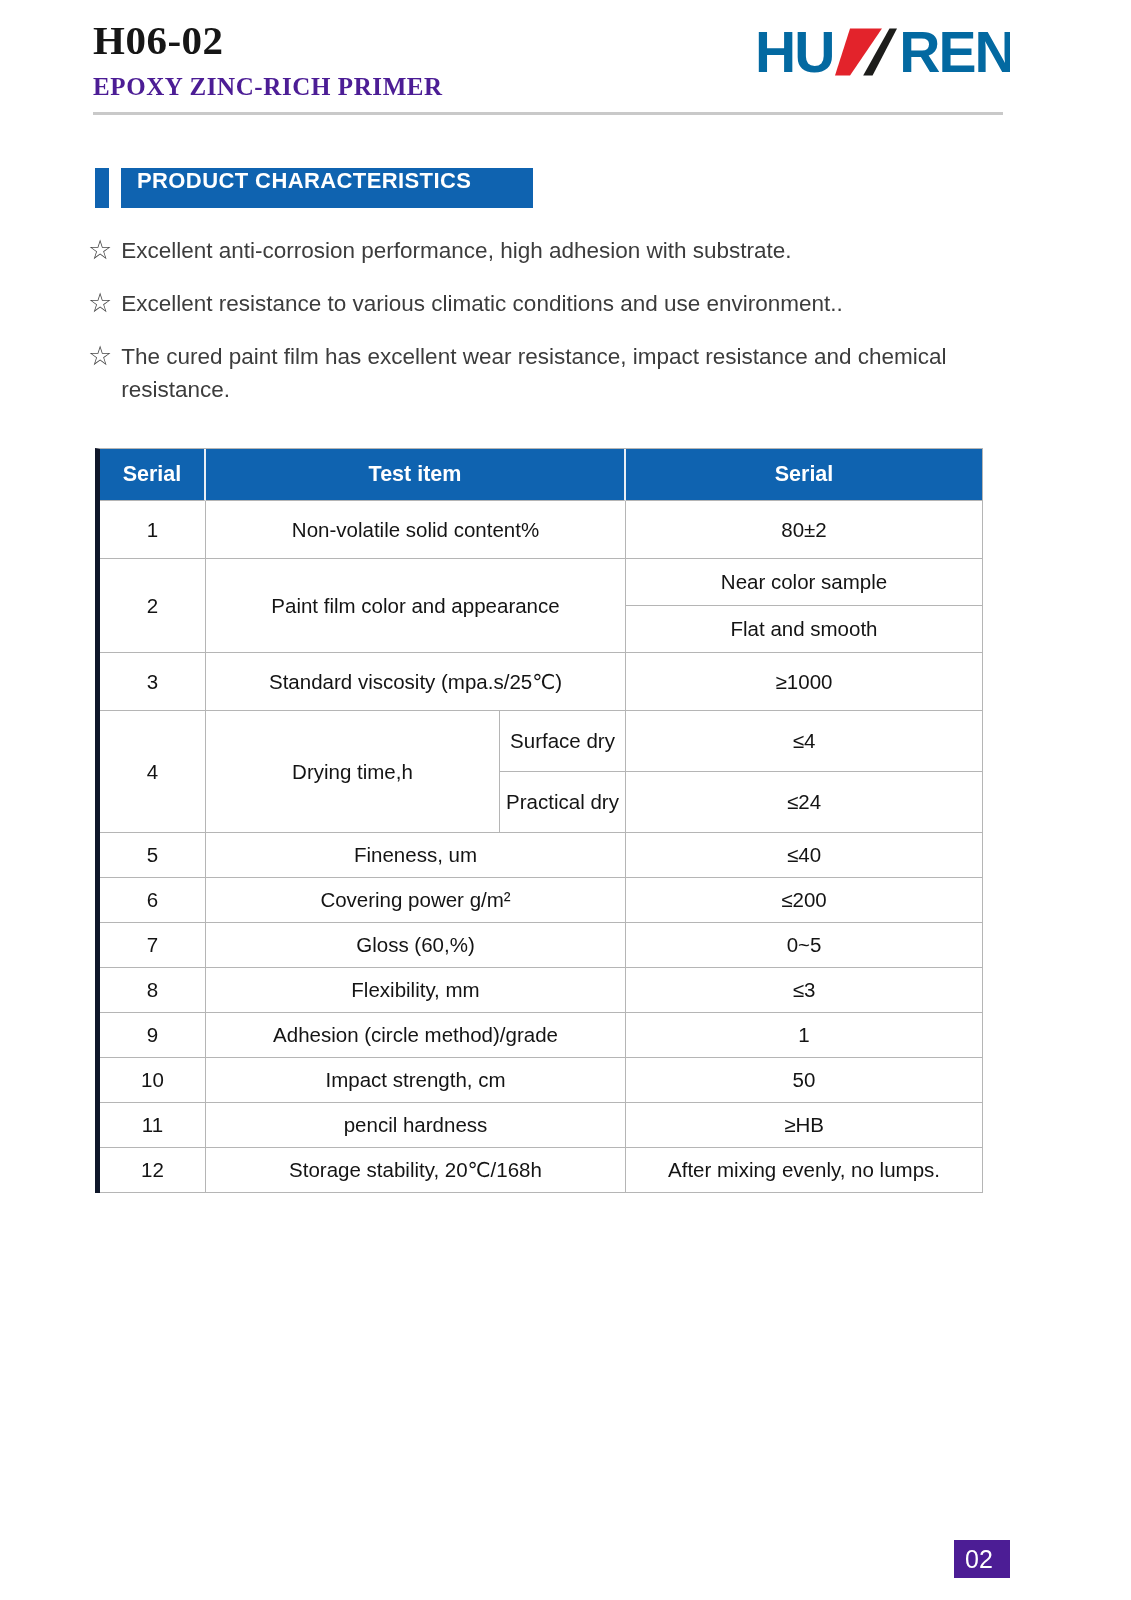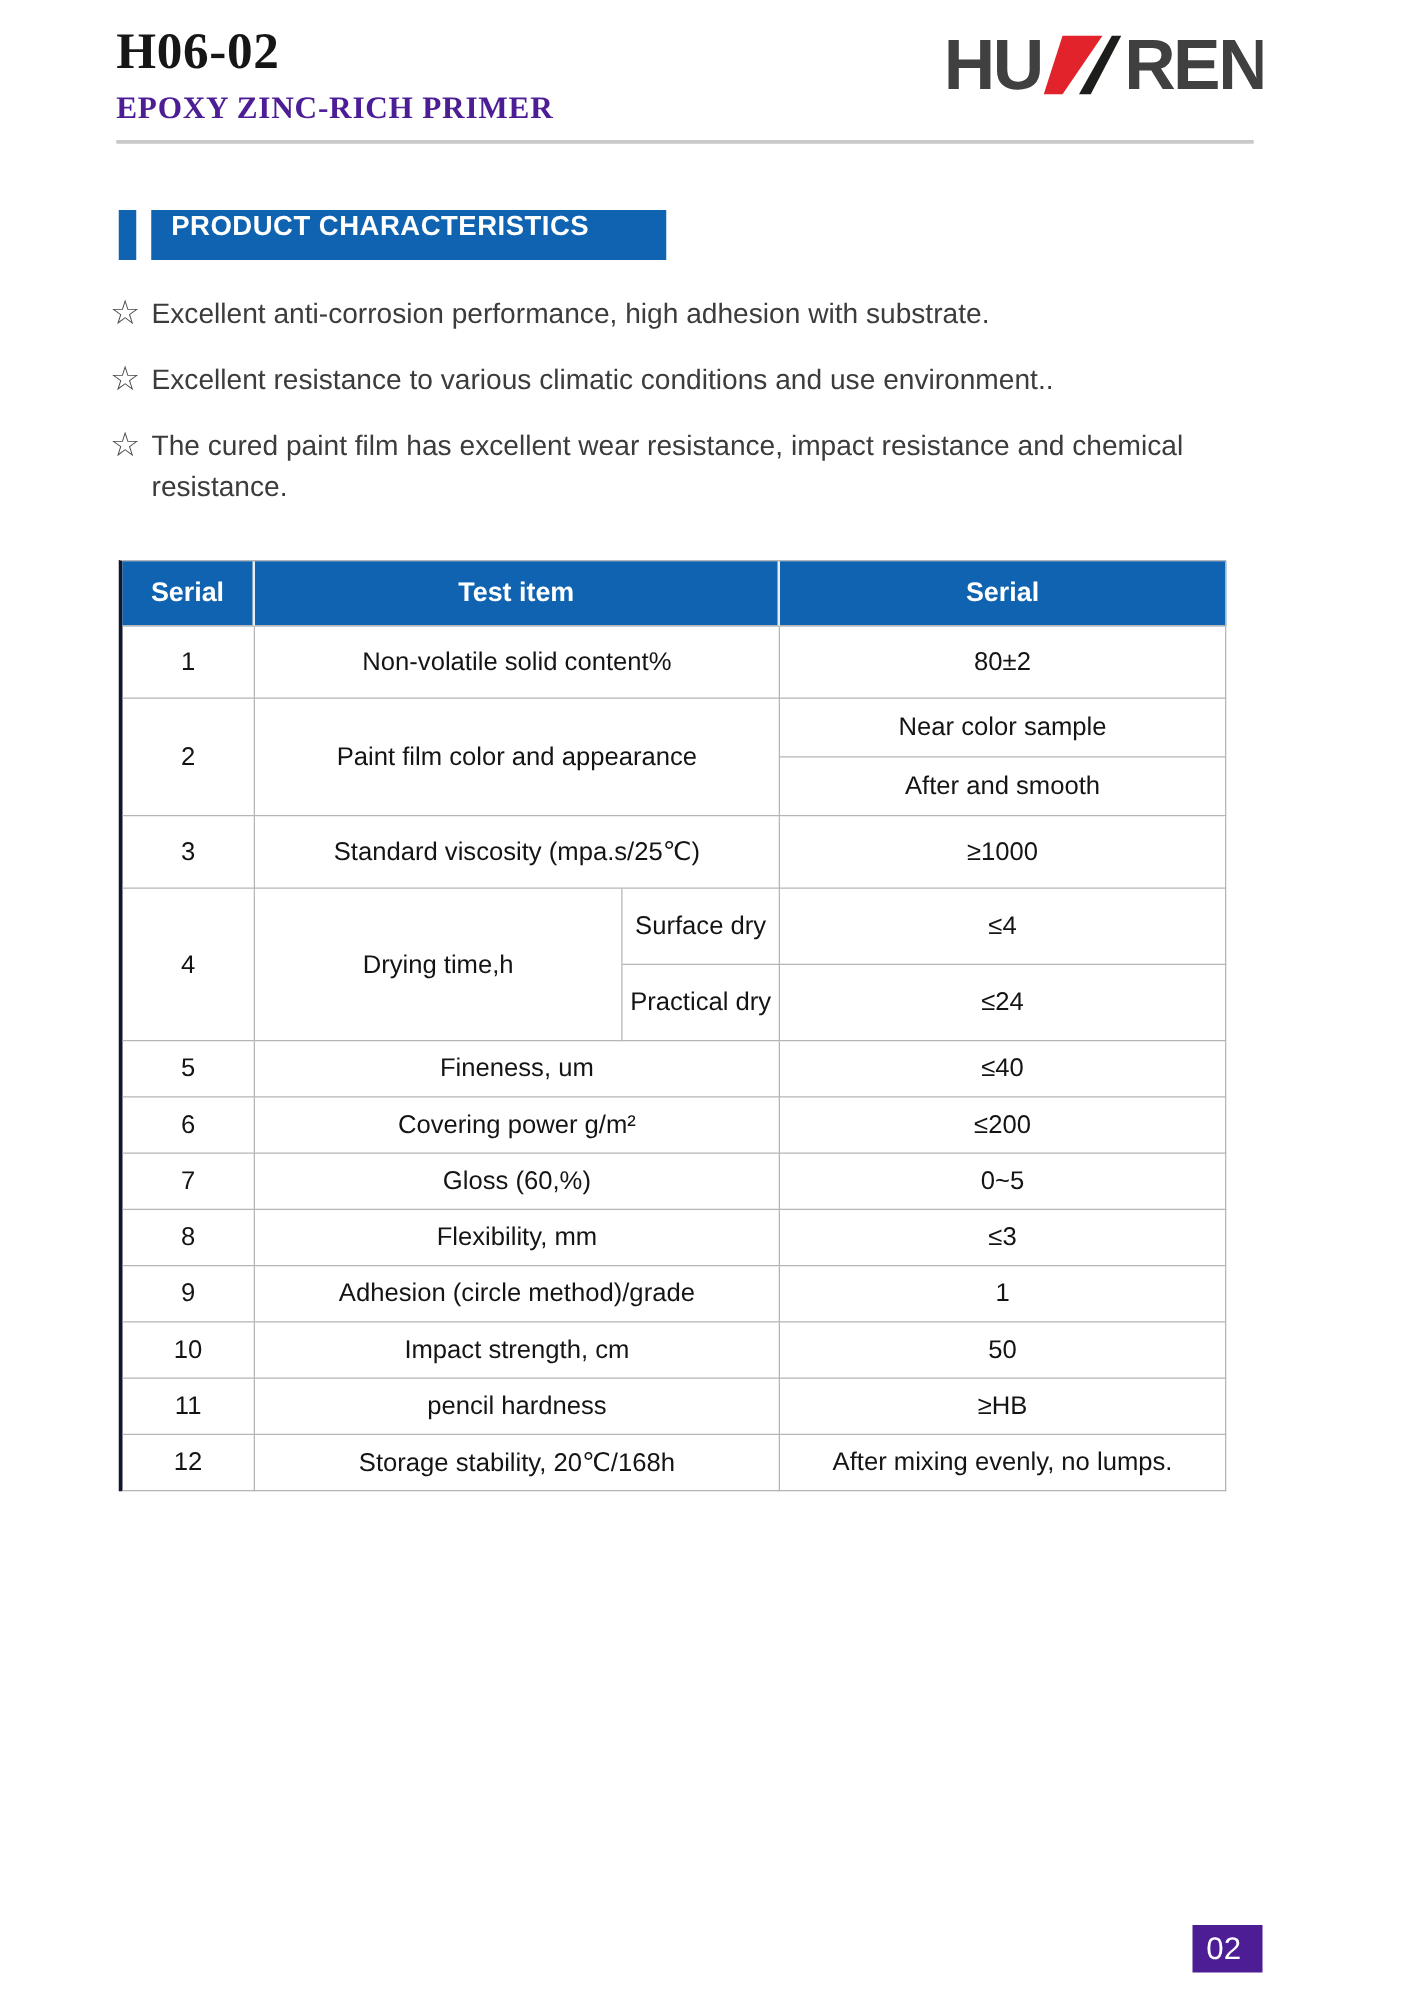--- a/index.html
+++ b/index.html
@@ -20,21 +20,21 @@
     font-weight:bold; font-size:41px; color:#161616; letter-spacing:0.5px;
   }
   .product-name {
     font-family:Liberation Serif, serif;
     font-weight:bold; font-size:25px; color:#4c1d95; letter-spacing:0.6px;
     margin-top:9px;
   }
   .logo {
     position:absolute; left:755px; top:26px; height:52px;
     display:flex; align-items:center;
-    font-weight:bold; font-size:57px; color:#404040;
+    font-weight:bold; font-size:57px; color:#0369a1;
     letter-spacing:-2px;
   }
   .logo .logo-a { margin:0 2px; }
   .header-rule {
     position:absolute; left:93px; top:112px; width:910px; height:3px;
     background:#c9c9c9;
   }
 
   
   .section-heading { position:absolute; left:95px; top:168px; height:40px; }
@@ -62,21 +62,21 @@
   .bullets .star {
     font-size:27px; line-height:33px; margin-right:9px; color:#4a4a4a;
     flex:0 0 auto;
   }
   .bullets .btext { max-width:845px; }
 
   
   .spec-table {
     position:absolute; left:95px; top:448px; width:883px;
     border-collapse:separate; border-spacing:0;
-    border-left:3px solid #0f172a; border-top:1px solid #b5b5b5;
+    border-left:5px solid #0f172a; border-top:1px solid #b5b5b5;
     table-layout:fixed;
   }
   .spec-table th, .spec-table td {
     border-right:1px solid #b5b5b5; border-bottom:1px solid #b5b5b5;
     text-align:center; vertical-align:middle;
     font-size:20.5px; color:#141414;
     padding:2px 6px;
   }
   .spec-table th {
     background:var(--accent); color:#ffffff; font-weight:bold; font-size:21.5px;
@@ -165,21 +165,21 @@
           <td>1</td>
           <td colspan="2">Non-volatile solid content%</td>
           <td>80±2</td>
         </tr>
         <tr>
           <td rowspan="2">2</td>
           <td colspan="2" rowspan="2">Paint film color and appearance</td>
           <td>Near color sample</td>
         </tr>
         <tr>
-          <td>After and smooth</td>
+          <td>Flat and smooth</td>
         </tr>
         <tr>
           <td>3</td>
           <td colspan="2">Standard viscosity (mpa.s/25℃)</td>
           <td>≥1000</td>
         </tr>
         <tr>
           <td rowspan="2">4</td>
           <td rowspan="2">Drying time,h</td>
           <td>Surface dry</td>

